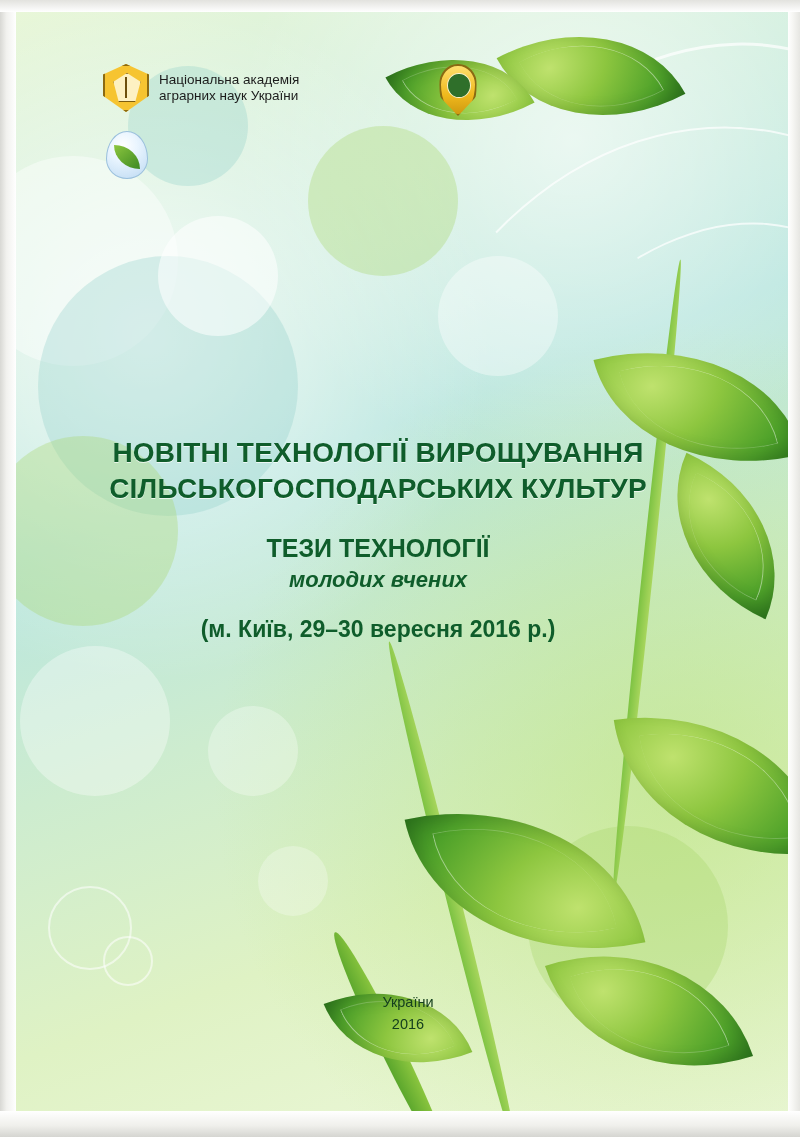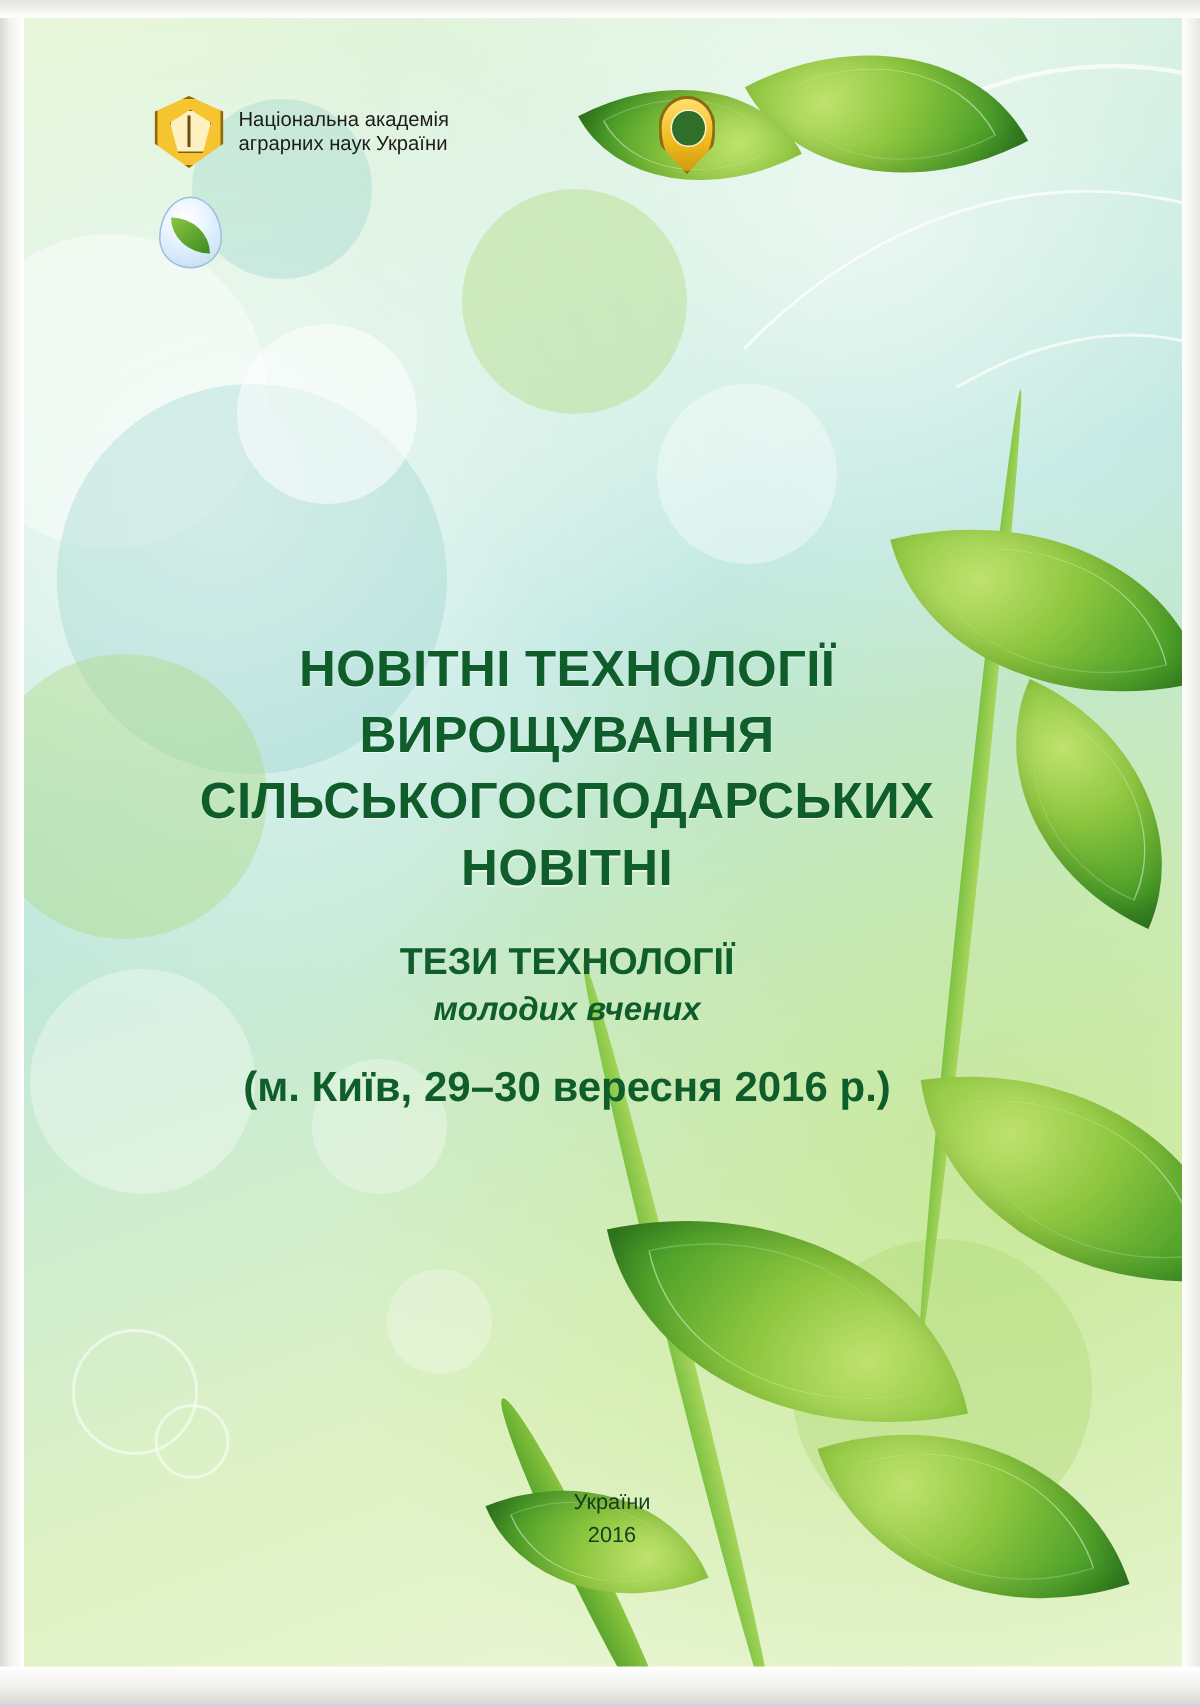--- a/index.html
+++ b/index.html
@@ -9,21 +9,21 @@
   }
   body {
     font-family: "Liberation Sans", sans-serif;
   }
 
   .page {
     position: relative;
     width: 800px;
     height: 1137px;
     overflow: hidden;
-    background: #6d28d9;
+    background: #eab308;
   }
 
   
   .scan-edge-left {
     position: absolute;
     left: 0; top: 0;
     width: 16px; height: 1137px;
     background: linear-gradient(to right, #d8d8d4 0%, #f1f1ee 40%, #ffffff 100%);
     z-index: 40;
   }
@@ -203,40 +203,40 @@
 
   
   .title-block {
     position: absolute;
     left: 60px; top: 418px;
     width: 620px;
     text-align: center;
     z-index: 25;
   }
   .main-title {
-    font-size: 34px;
+    font-size: 28px;
     font-weight: bold;
     letter-spacing: 0.2px;
     line-height: 1.30;
     color: #0f5d2b;
     text-shadow: 0 1px 0 rgba(255,255,255,0.7);
-    margin: 0;
+    margin: 11px;
   }
   .sub-title {
     margin-top: 24px;
     font-size: 25px;
     font-weight: bold;
     color: #0f5d2b;
     line-height: 1.32;
   }
   .sub-title .l2 { font-size: 22px; display: block; margin-top: 4px; }
   .sub-title .l3 { font-size: 22px; display: block; font-style: italic; }
   .place-date {
     margin-top: 22px;
-    font-size: 28px;
+    font-size: 23px;
     font-weight: bold;
     color: #0f5d2b;
   }
 
   
   .imprint {
     position: absolute;
     left: 330px; top: 988px;
     width: 140px;
     text-align: center;
@@ -312,21 +312,21 @@
               <div class="petal"></div>
             </div>
         </div>
       </div>
 
     </div>
 
     <div class="title-block">
       <div class="main-title">
         <span>НОВІТНІ ТЕХНОЛОГІЇ ВИРОЩУВАННЯ</span><br>
-        <span>СІЛЬСЬКОГОСПОДАРСЬКИХ НОВІТНІ</span>
+        <span>СІЛЬСЬКОГОСПОДАРСЬКИХ КУЛЬТУР</span>
       </div>
 
       <div class="sub-title">
         <span>ТЕЗИ ТЕХНОЛОГІЇ</span>
         <span class="l3">молодих вчених</span>
       </div>
 
       <div class="place-date">(м. Київ, 29–30 вересня 2016 р.)</div>
     </div>
 

